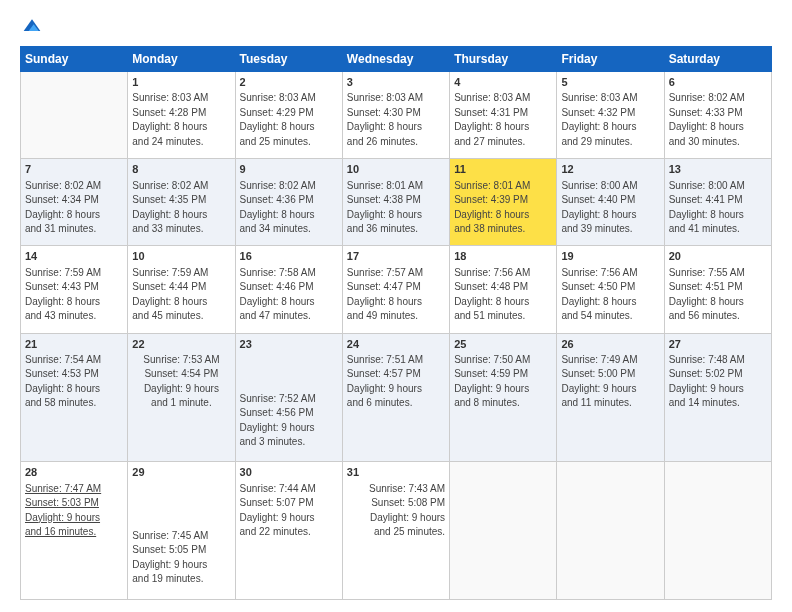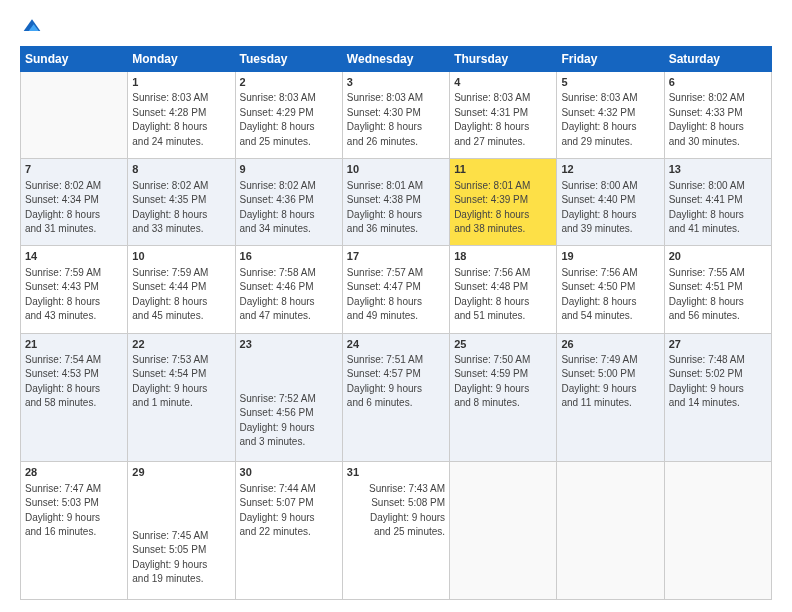--- a/index.html
+++ b/index.html
@@ -285,21 +285,21 @@
         <tr>
           <td style="background-color: rgb(238, 242, 248);">
             <span class="day-number">21</span>
             <div class="day-info" style="white-space: pre-line;">Sunrise: 7:54 AM
 Sunset: 4:53 PM
 Daylight: 8 hours
 and 58 minutes.</div>
           </td>
           <td style="background-color: rgb(238, 242, 248);">
             <span class="day-number">22</span>
-            <div class="day-info" style="white-space: pre-line;">Sunrise: 7:53 AM
+            <div class="day-info" style="white-space: pre-line; text-align: center;">Sunrise: 7:53 AM
 Sunset: 4:54 PM
 Daylight: 9 hours
 and 1 minute.</div>
           </td>
           <td style="background-color: rgb(238, 242, 248);">
             <span class="day-number">23</span>
             <div class="day-info" style="white-space: pre-line; margin-top: 40px;">Sunrise: 7:52 AM
 Sunset: 4:56 PM
 Daylight: 9 hours
 and 3 minutes.</div>
@@ -329,21 +329,21 @@
             <span class="day-number">27</span>
             <div class="day-info" style="white-space: pre-line;">Sunrise: 7:48 AM
 Sunset: 5:02 PM
 Daylight: 9 hours
 and 14 minutes.</div>
           </td>
         </tr>
         <tr>
           <td>
             <span class="day-number">28</span>
-            <div class="day-info" style="white-space: pre-line;">Sunrise: 7:47 AM
+            <div class="day-info" style="white-space: pre-line; text-decoration: underline;">Sunrise: 7:47 AM
 Sunset: 5:03 PM
 Daylight: 9 hours
 and 16 minutes.</div>
           </td>
           <td>
             <span class="day-number">29</span>
             <div class="day-info" style="white-space: pre-line; margin-top: 48px;">Sunrise: 7:45 AM
 Sunset: 5:05 PM
 Daylight: 9 hours
 and 19 minutes.</div>

